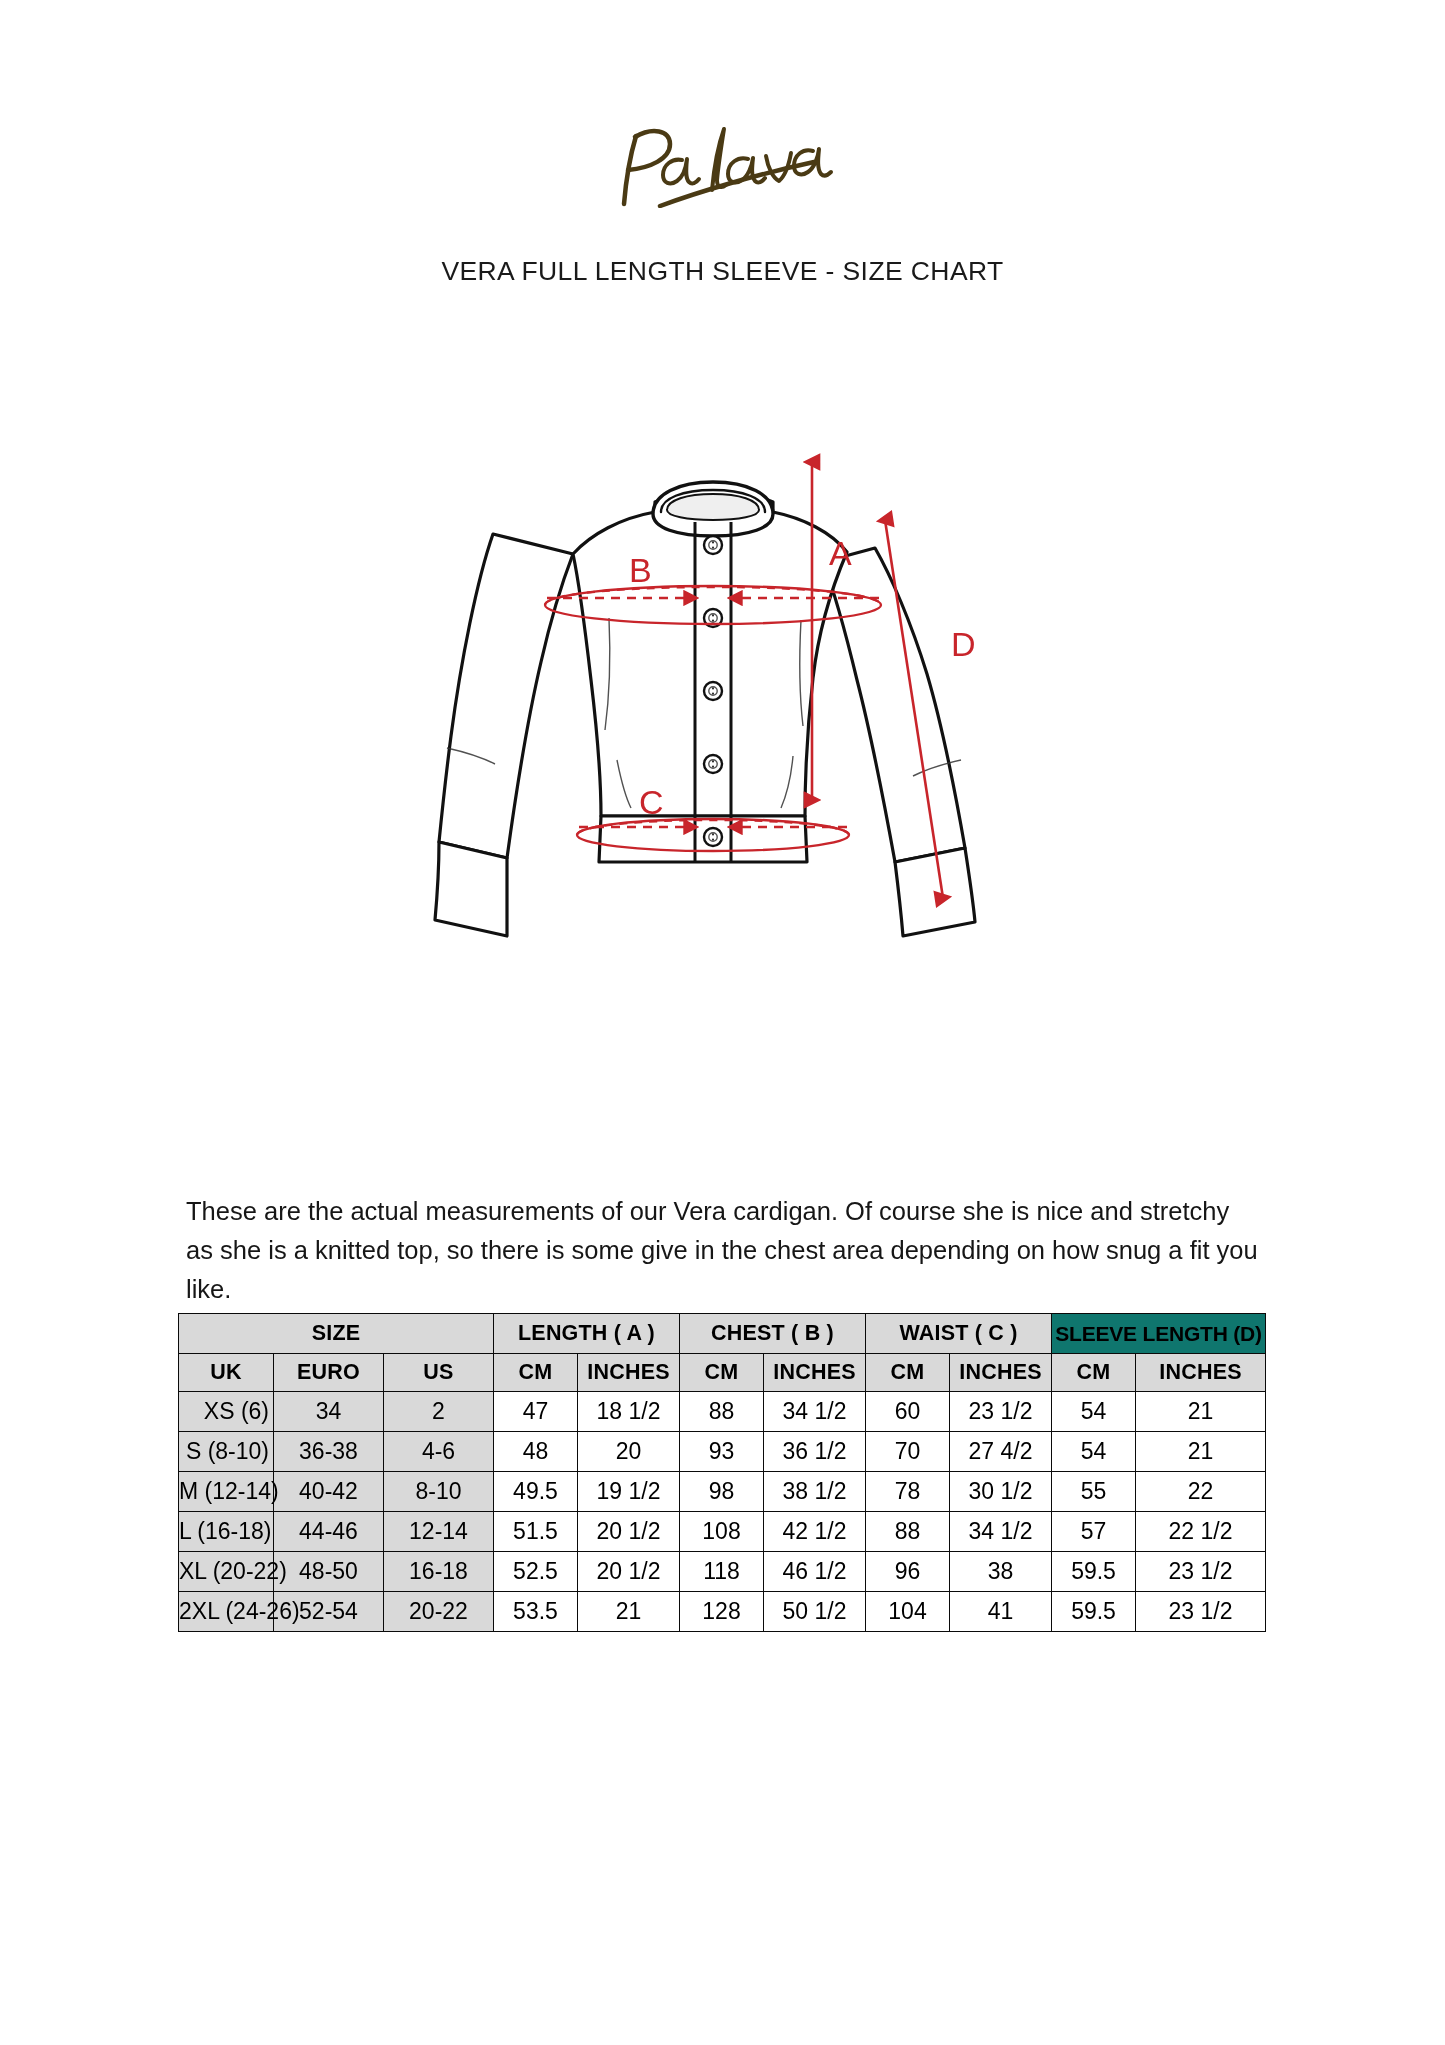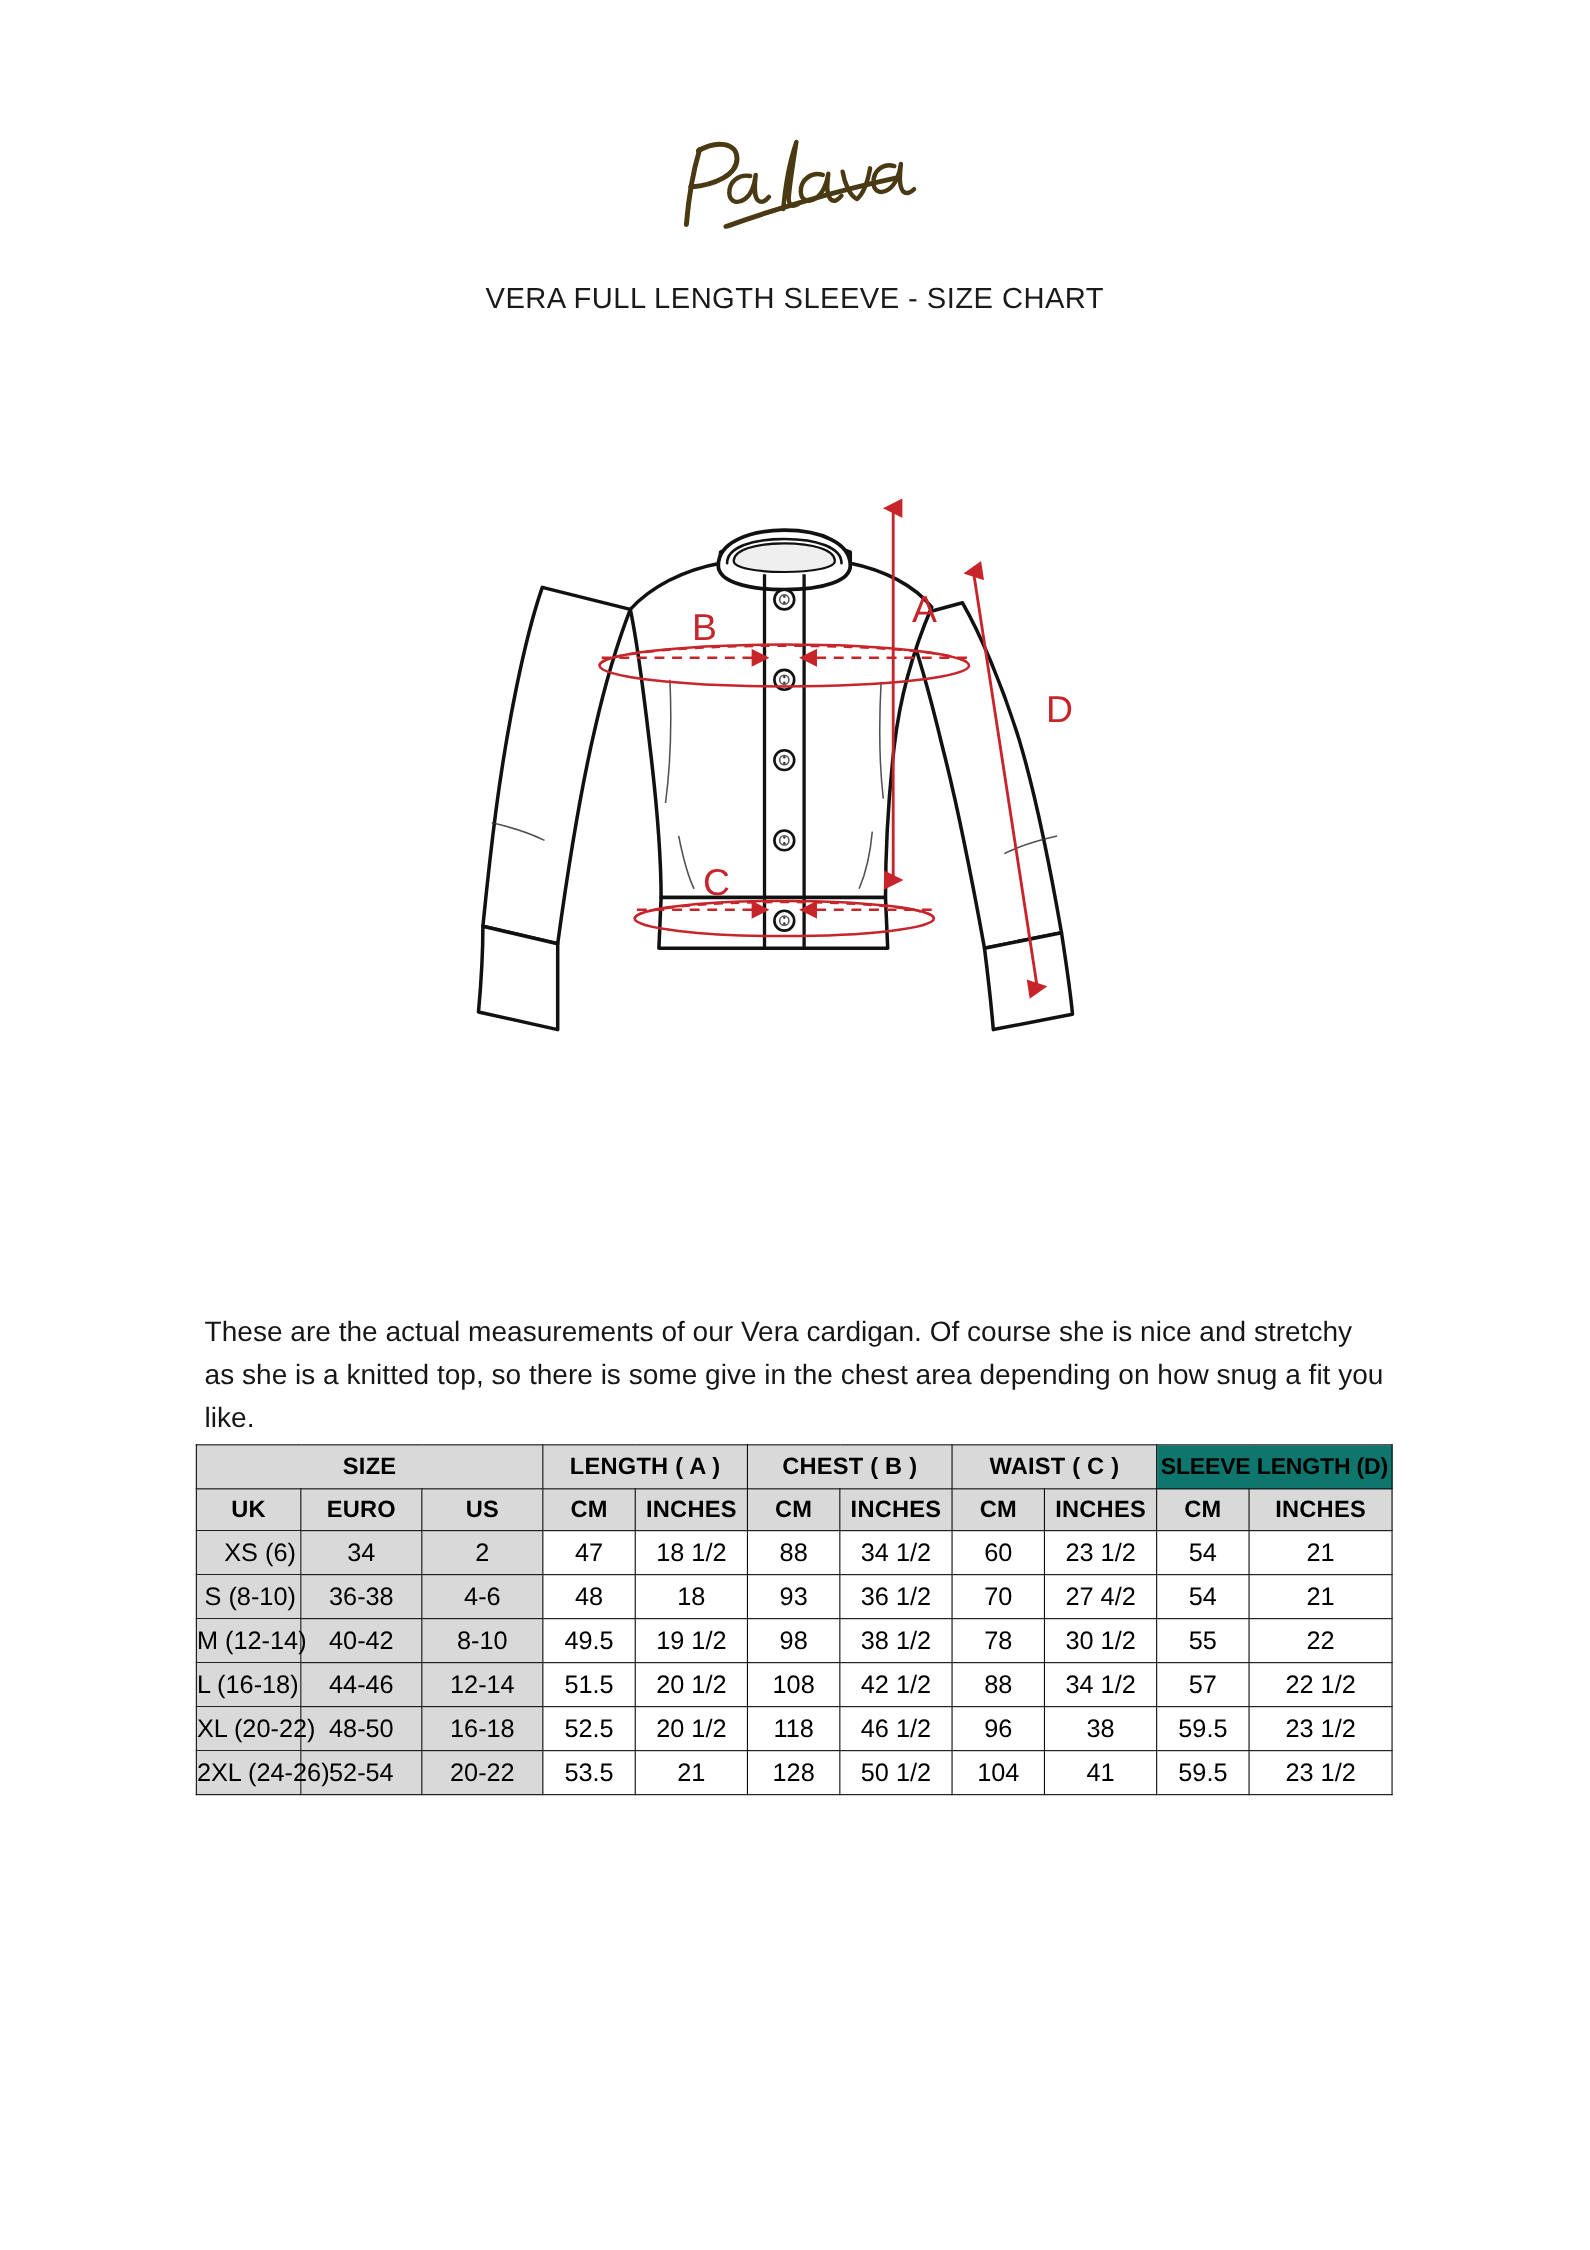--- a/index.html
+++ b/index.html
@@ -364,21 +364,21 @@
           <td class="num">60</td>
           <td class="num">23 1/2</td>
           <td class="num">54</td>
           <td class="num">21</td>
         </tr>
         <tr>
           <td class="uk-cell"><span>S (8-10)</span></td>
           <td class="size-cell">36-38</td>
           <td class="size-cell">4-6</td>
           <td class="num">48</td>
-          <td class="num">18</td>
+          <td class="num">20</td>
           <td class="num">93</td>
           <td class="num">36 1/2</td>
           <td class="num">70</td>
           <td class="num">27 4/2</td>
           <td class="num">54</td>
           <td class="num">21</td>
         </tr>
         <tr>
           <td class="uk-cell"><span>M (12-14)</span></td>
           <td class="size-cell">40-42</td>

